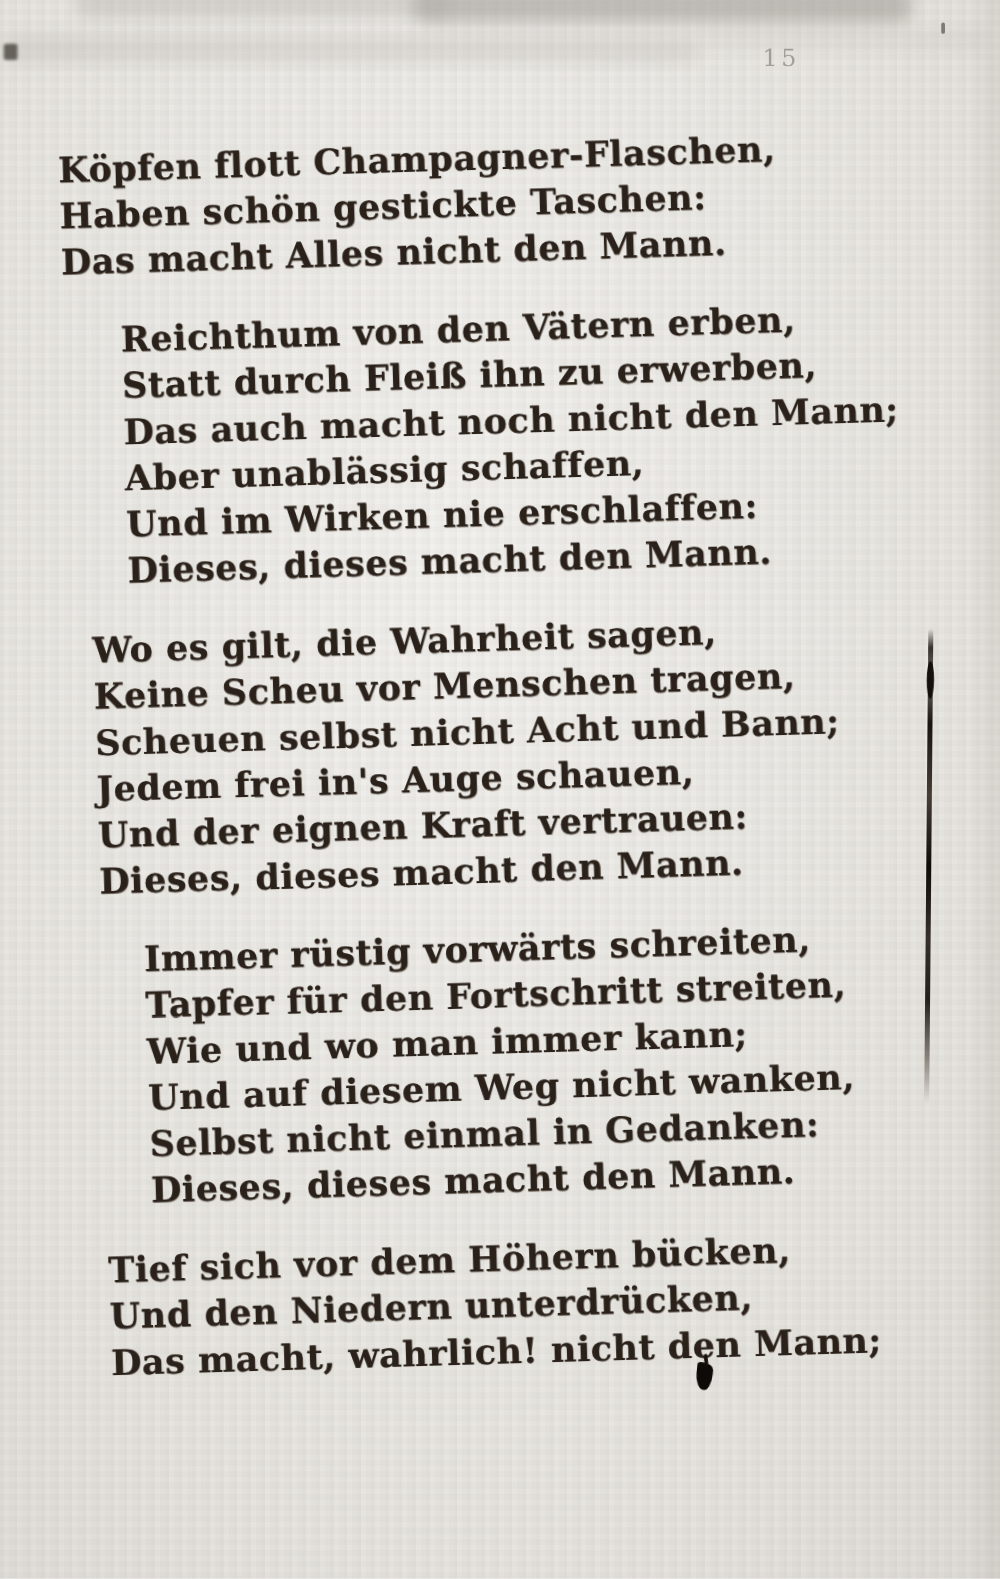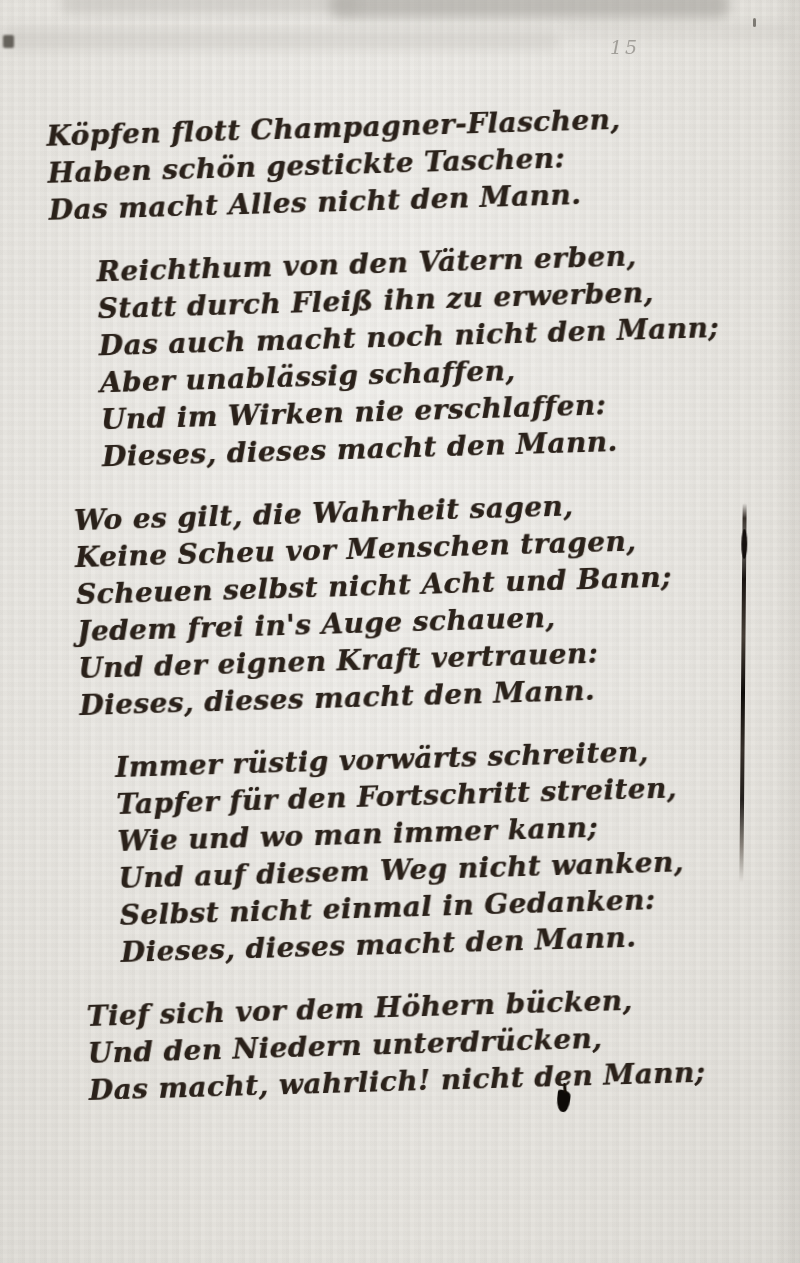--- a/index.html
+++ b/index.html
@@ -10,21 +10,20 @@
   }
   .page {
     position: relative;
     width: 800px; height: 1263px;
     background-color: #e9e7e2;
     background-image:
       repeating-linear-gradient(90deg, rgba(120,115,108,0.045) 0 3px, rgba(255,255,255,0.035) 3px 7px, rgba(150,145,138,0.03) 7px 11px),
       repeating-linear-gradient(0deg, rgba(130,126,120,0.025) 0 5px, rgba(255,255,255,0.03) 5px 9px),
       radial-gradient(ellipse at 45% 35%, rgba(255,255,255,0.35) 0%, rgba(190,186,178,0.12) 70%, rgba(160,156,148,0.18) 100%);
     overflow: hidden;
-    font-style: italic;
   }
   
   .smudge { position: absolute; filter: blur(6px); pointer-events: none; }
   .smudge-a { left: 330px; top: -8px; width: 400px; height: 26px; background: #9b9892; opacity: .55; border-radius: 12px; }
   .smudge-b { left: 60px;  top: -6px; width: 300px; height: 20px; background: #aeaba5; opacity: .38; border-radius: 10px; }
   .smudge-c { left: 0px;   top: 28px; width: 560px; height: 22px; background: #b4b1ab; opacity: .30; border-radius: 10px; }
   .smudge-d { left: 560px; top: 24px; width: 230px; height: 16px; background: #bcb9b3; opacity: .22; border-radius: 8px; }
 
   
   .page-number {

